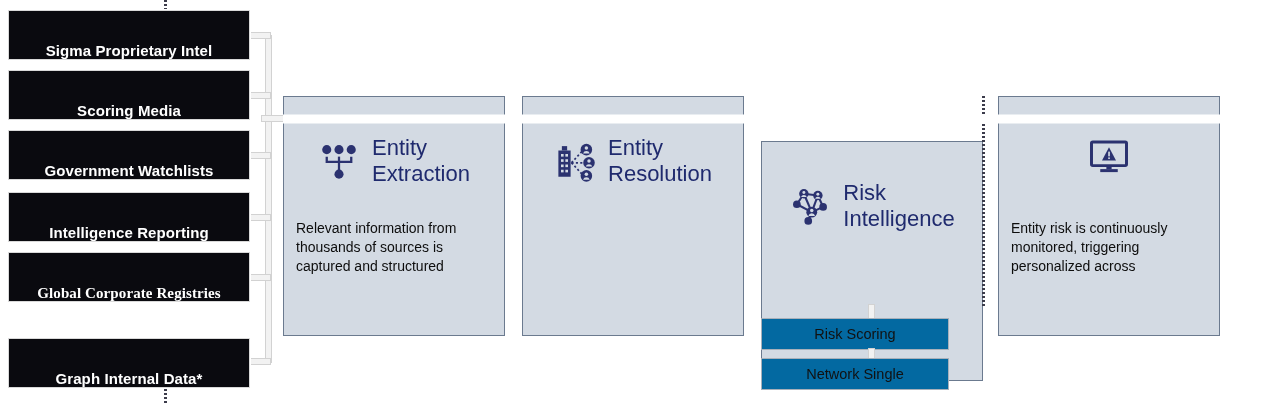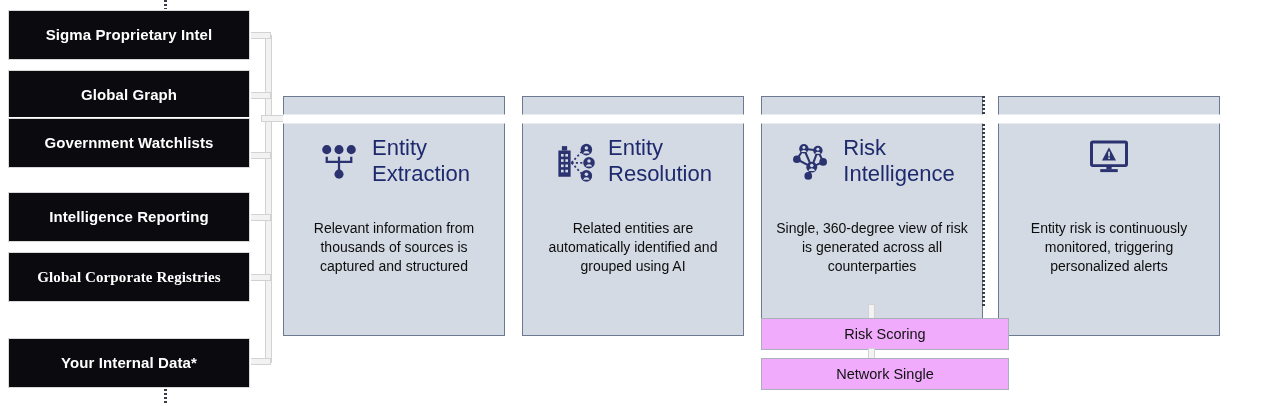--- a/index.html
+++ b/index.html
@@ -19,21 +19,21 @@
   
   .source-box {
     position: absolute;
     left: 8px;
     width: 242px;
     height: 50px;
     background: #0a0a0f;
     border: 1px solid #d9d9d9;
     box-sizing: border-box;
     display: flex;
-    align-items: center;
+    align-items: flex-end;
     justify-content: center;
     box-shadow: 0 0 0 1px #ffffff;
   }
   .source-label {
     color: #ffffff;
     font-size: 15px;
     font-weight: bold;
     letter-spacing: .1px;
     text-align: center;
     padding: 0 6px;
@@ -82,32 +82,31 @@
     font-size: 22px;
     line-height: 1.17;
     text-align: left;
     white-space: pre-line;
   }
   .card-desc {
     position: absolute;
     top: 122px;
     left: 12px;
     right: 12px;
-    text-align: center;
     color: #0d0d0d;
     font-size: 14px;
     line-height: 1.36;
   }
 
   
   .sub-box {
     position: absolute;
-    width: 248px;
+    width: 188px;
     height: 32px;
-    background: #f0abfc;
+    background: #0369a1;
     border: 1px solid #a8b0ba;
     box-sizing: border-box;
     display: flex;
     align-items: center;
     justify-content: center;
   }
   .sub-label {
     color: #111111;
     font-size: 14.5px;
   }
@@ -148,33 +147,33 @@
 
   <div class="conn conn-h" style="left:262px; top:116px; width:28px;"></div>
 
   <div class="dot-marker" style="left:164px; top:0px; height:9px;"></div>
   <div class="dot-marker" style="left:164px; top:389px; height:16px;"></div>
 
   <div class="source-box" style="top:10px;">
     <span class="source-label">Sigma Proprietary Intel</span>
   </div>
   <div class="source-box" style="top:70px;">
-    <span class="source-label">Global Graph</span>
-  </div>
-  <div class="source-box" style="top:118px;">
+    <span class="source-label">Scoring Media</span>
+  </div>
+  <div class="source-box" style="top:130px;">
     <span class="source-label">Government Watchlists</span>
   </div>
   <div class="source-box" style="top:192px;">
     <span class="source-label">Intelligence Reporting</span>
   </div>
   <div class="source-box" style="top:252px;font-family:Liberation Serif, serif;">
     <span class="source-label">Global Corporate Registries</span>
   </div>
   <div class="source-box" style="top:338px;">
-    <span class="source-label">Your Internal  Data*</span>
+    <span class="source-label">Graph Internal  Data*</span>
   </div>
 
   <div class="stage-card" style="left:283px;">
     <div class="card-head">
       <svg class="card-icon" viewBox="0 0 48 48">
         <g fill="#2b3270" stroke="#2b3270">
           <circle cx="10" cy="11" r="5.2" stroke="none"></circle>
           <circle cx="24" cy="11" r="5.2" stroke="none"></circle>
           <circle cx="38" cy="11" r="5.2" stroke="none"></circle>
           <path d="M10 19 v6 H38 v-6" fill="none" stroke-width="2.6"></path>
@@ -220,24 +219,23 @@
             <path d="M33.2 15.4a4 4 0 0 1 7.6 0z"></path>
           <circle cx="40" cy="24" r="2"></circle>
             <path d="M36.2 30.4a4 4 0 0 1 7.6 0z"></path>
           <circle cx="37" cy="39" r="2"></circle>
             <path d="M33.2 45.4a4 4 0 0 1 7.6 0z"></path>
         </g>
       </svg>
       <div class="card-title">Entity
 Resolution</div>
     </div>
-    <div class="card-desc">Related entities are automatically identified and grouped using AI</div>
-  </div>
-
-  <div class="stage-card" style="left:761px;">
+  </div>
+
+  <div class="stage-card" style="left:761px;margin-top:45px;">
     <div class="card-head">
       <svg class="card-icon" viewBox="0 0 48 48">
         <g stroke="#2b3270" stroke-width="2.4" fill="none">
           <path d="M17 10 L33 12"></path>
           <path d="M33 12 L39 25"></path>
           <path d="M39 25 L26 31"></path>
           <path d="M26 31 L9 22"></path>
           <path d="M9 22 L17 10"></path>
           <path d="M17 10 L26 31"></path>
           <path d="M26 31 L22 41"></path>
@@ -256,35 +254,34 @@
             <path d="M13.8 13.8a3.3 3.3 0 0 1 6.4 0z"></path>
           <circle cx="33" cy="10.6" r="1.7"></circle>
             <path d="M29.8 15.8a3.3 3.3 0 0 1 6.4 0z"></path>
           <circle cx="26" cy="29.2" r="2"></circle>
             <path d="M22.2 35.4a3.9 3.9 0 0 1 7.6 0z"></path>
         </g>
       </svg>
       <div class="card-title">Risk
 Intelligence</div>
     </div>
-    <div class="card-desc">Single, 360-degree view of risk is generated across all counterparties</div>
   </div>
 
   <div class="stage-card" style="left:998px;">
     <div class="card-head">
       <svg class="card-icon" viewBox="0 0 48 48">
         <rect x="4" y="8" width="40" height="27" rx="1.5" fill="none" stroke="#2b3270" stroke-width="3.4"></rect>
         <path d="M24 14 L32 29 H16 z" fill="#2b3270"></path>
         <rect x="23.1" y="19" width="1.9" height="5.4" fill="#d3dae3"></rect>
         <rect x="23.1" y="25.6" width="1.9" height="1.9" fill="#d3dae3"></rect>
         <rect x="21" y="35" width="6" height="4" fill="#2b3270"></rect>
         <rect x="14" y="39" width="20" height="3.4" fill="#2b3270"></rect>
       </svg>
     </div>
-    <div class="card-desc">Entity risk is continuously monitored, triggering personalized alerts</div>
+    <div class="card-desc">Entity risk is continuously monitored, triggering personalized across</div>
   </div>
 
   <div class="conn conn-v" style="left:869px; top:305px; height:15px;"></div>
   <div class="sub-box" style="left:761px; top:318px;">
     <span class="sub-label">Risk Scoring</span>
   </div>
   <div class="conn conn-v" style="left:869px; top:349px; height:11px;"></div>
   <div class="sub-box" style="left:761px; top:358px;">
     <span class="sub-label">Network Single</span>
   </div>

